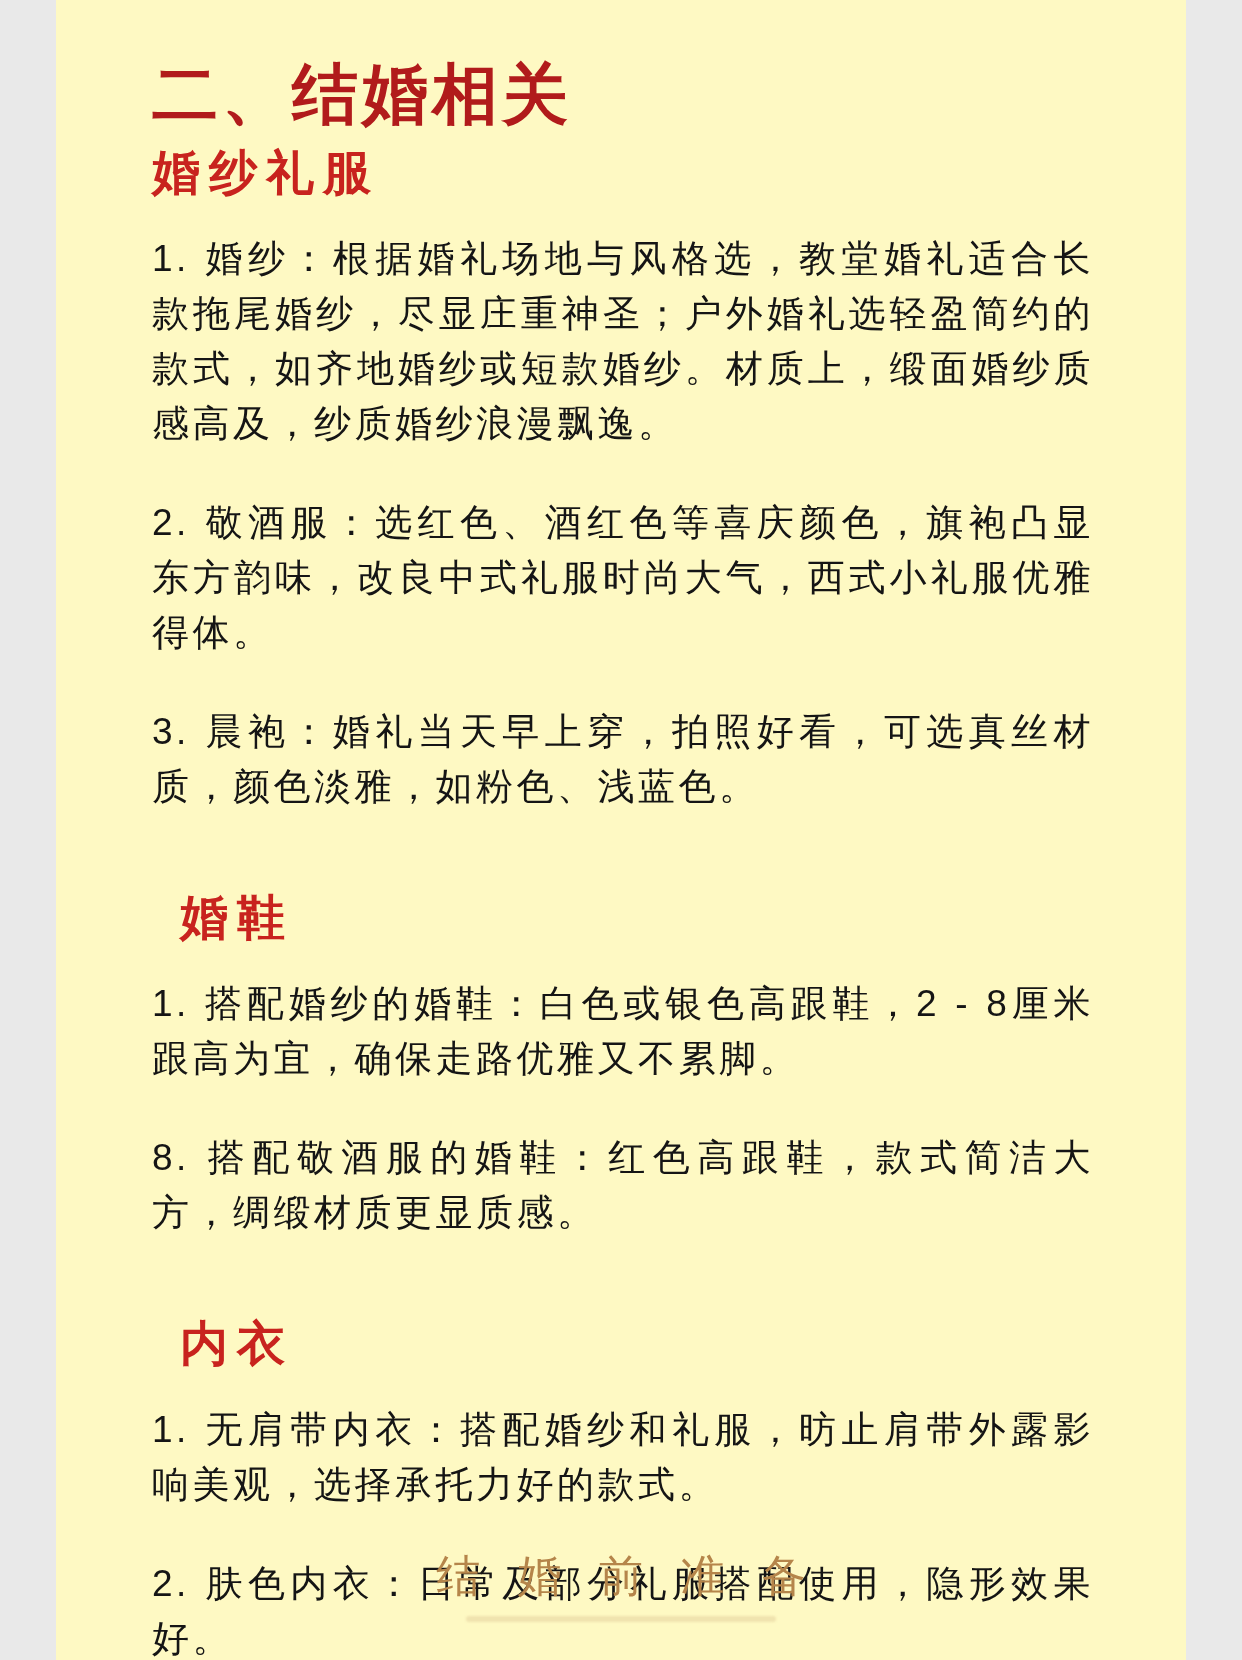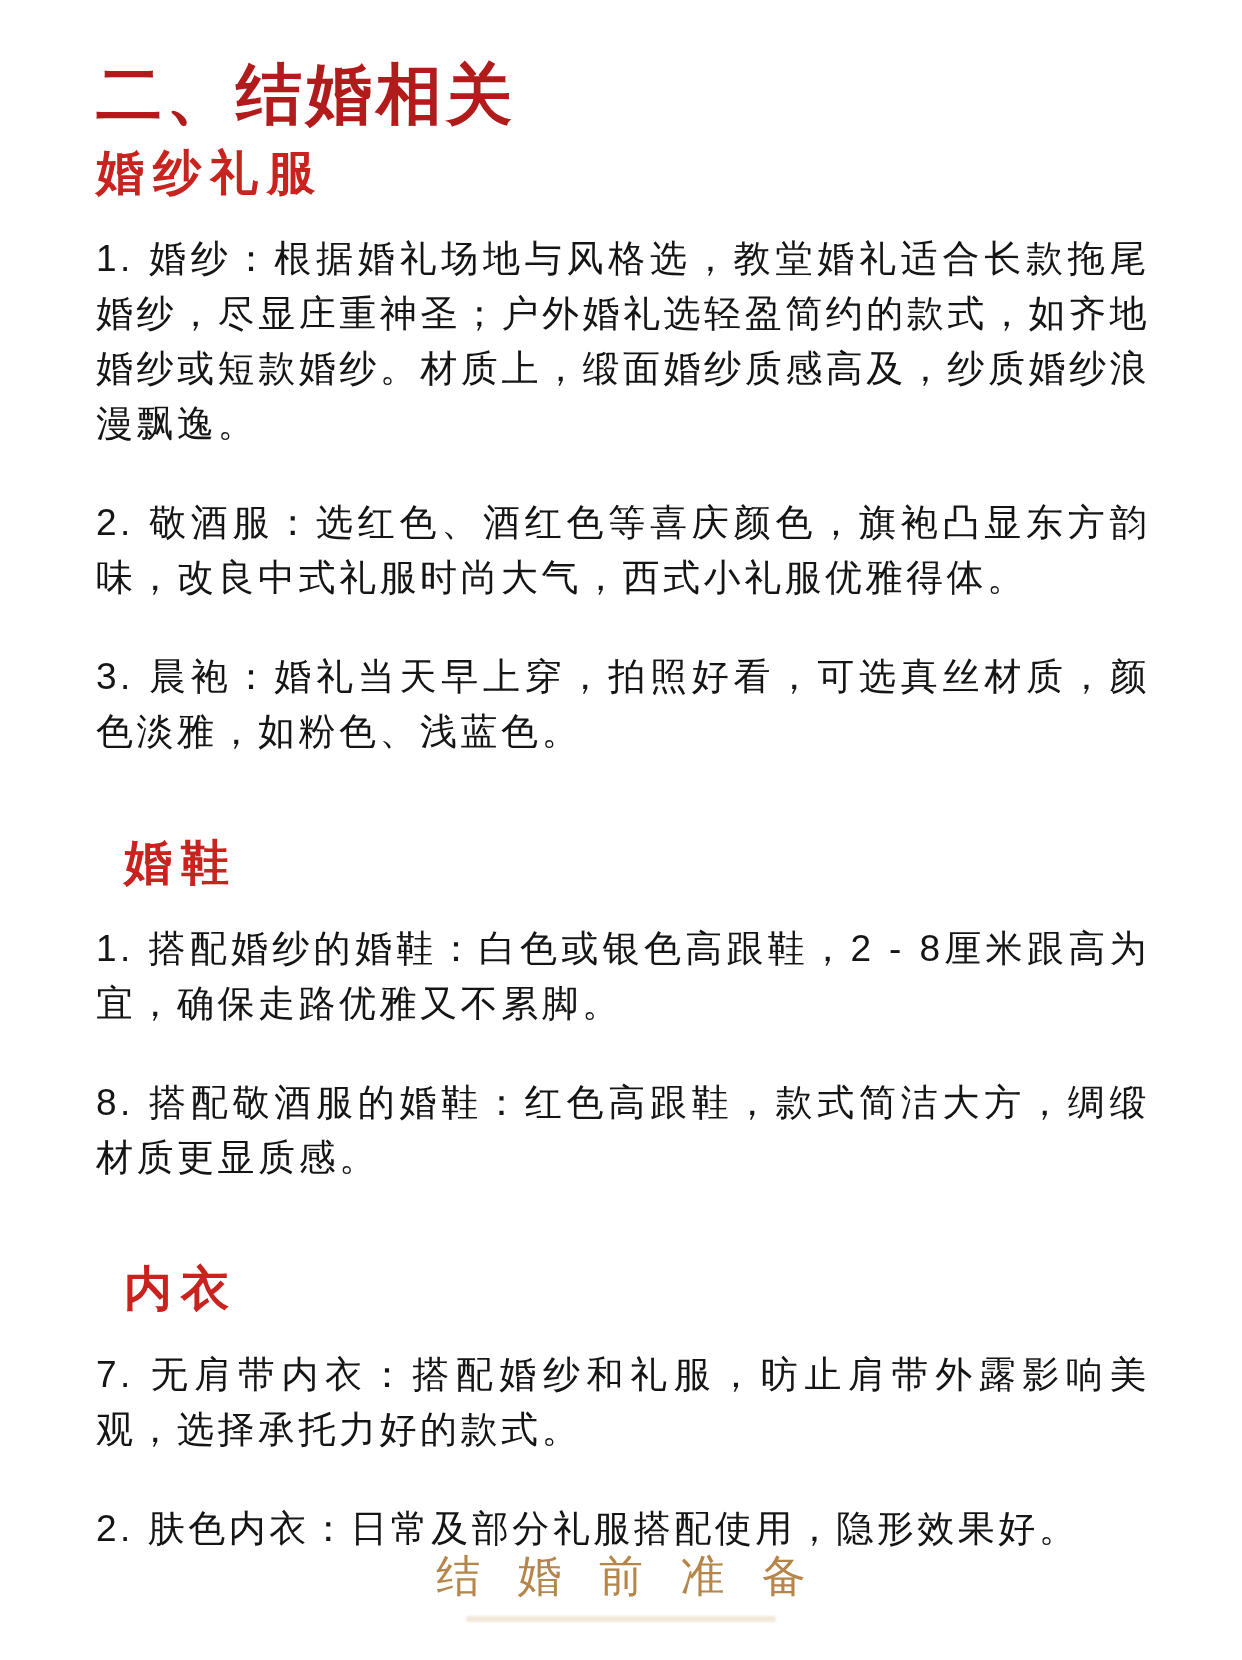--- a/index.html
+++ b/index.html
@@ -2,24 +2,24 @@
 <html lang="zh"><head>
 <meta charset="utf-8">
 <style>
   html, body { margin: 0; padding: 0; }
   body {
     background: #e9e9e9;
     font-family: "Liberation Sans", "DejaVu Sans", sans-serif;
   }
   .page {
     position: relative;
-    width: 1242px;
+    width: 1130px;
     height: 1660px;
     margin: 0 auto;
-    background: #ffffff;
+    background: #fef9c3;
     overflow: hidden;
     box-sizing: border-box;
     padding: 58px 92px 0 96px;
   }
   .doc-title {
     font-size: 66px;
     line-height: 1.1;
     font-weight: bold;
     color: #b11b1b;
     letter-spacing: 4px;
@@ -83,21 +83,21 @@
   </section>
 
   <section>
     <h2 class="section-heading spaced">婚鞋</h2>
     <p class="body-para">1. 搭配婚纱的婚鞋：白色或银色高跟鞋，2 - 8厘米跟高为宜，确保走路优雅又不累脚。</p>
     <p class="body-para">8. 搭配敬酒服的婚鞋：红色高跟鞋，款式简洁大方，绸缎材质更显质感。</p>
   </section>
 
   <section>
     <h2 class="section-heading spaced">内衣</h2>
-    <p class="body-para">7. 无肩带内衣：搭配婚纱和礼服，昉止肩带外露影响美观，选择承托力好的款式。</p>
+    <p class="body-para">1. 无肩带内衣：搭配婚纱和礼服，昉止肩带外露影响美观，选择承托力好的款式。</p>
     <p class="body-para">2. 肤色内衣：日常及部分礼服搭配使用，隐形效果好。</p>
   </section>
 
   <div class="footer">
     <div class="footer-text">结婚前准备</div>
     <div class="footer-smudge"></div>
   </div>
 
 </div>
 

